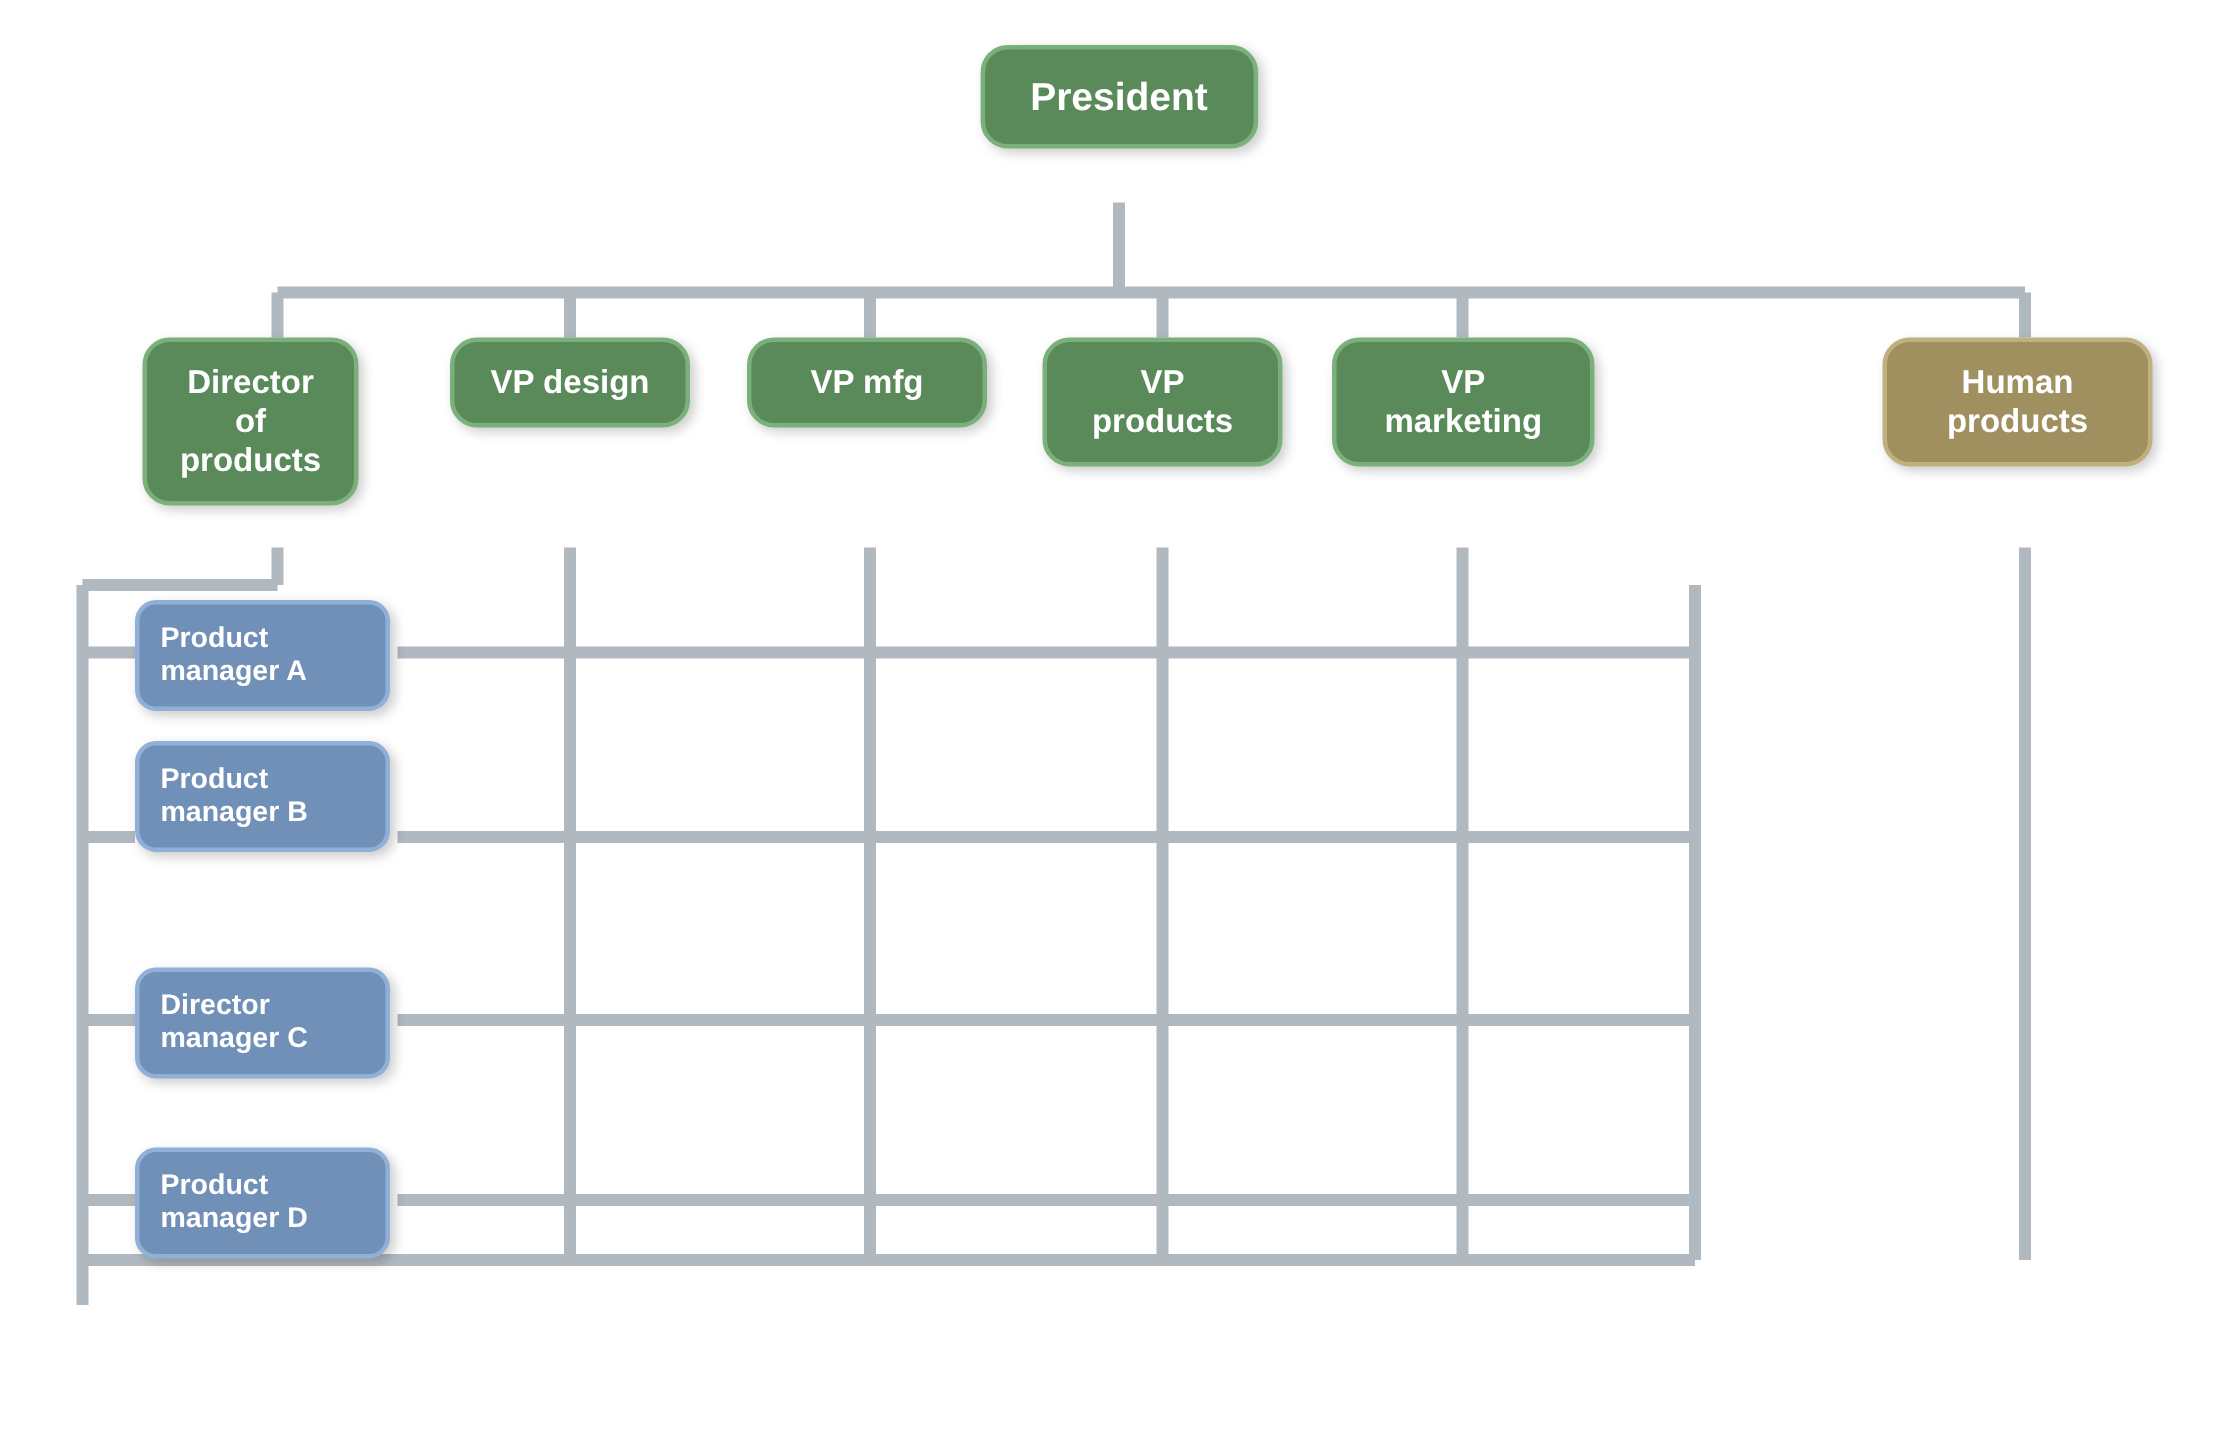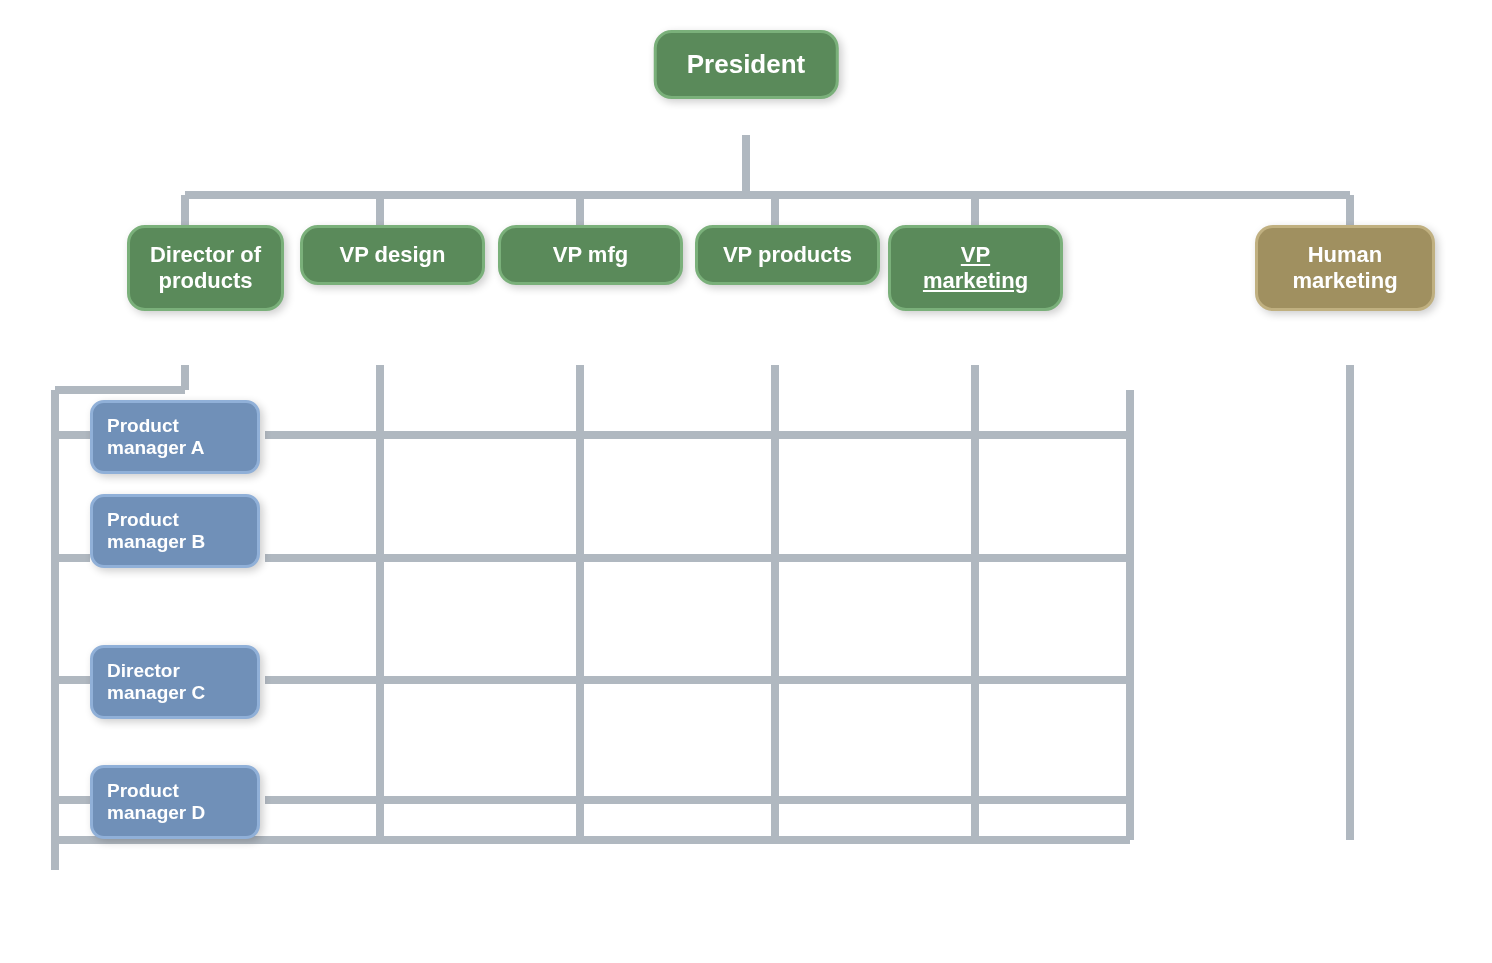--- a/index.html
+++ b/index.html
@@ -44,21 +44,21 @@
     .node-green-wide {
       background: #5a8a5a;
       border: 3px solid #7ab07a;
       border-radius: 18px;
       color: white;
       font-weight: bold;
       font-size: 22px;
       text-align: center;
       padding: 14px 18px;
       min-width: 140px;
-      width: 185px;
+      width: 160px;
       box-shadow: 3px 3px 8px rgba(0,0,0,0.2);
     }
 
     .node-tan {
       background: #a09060;
       border: 3px solid #c0b080;
       border-radius: 18px;
       color: white;
       font-weight: bold;
       font-size: 22px;
@@ -151,21 +151,21 @@
     <line x1="55" y1="840" x2="1130" y2="840" stroke="#b0b8c0" stroke-width="8"></line>
   </svg>
 
   <div class="president-wrapper">
     <div class="node-green">
       <span>President</span>
     </div>
   </div>
 
   <div style="position:absolute; top:225px; left:95px;">
-    <div class="node-green-wide" style="width:157px;margin-left:32px;">
+    <div class="node-green-wide" style="width:144px;">
       <span>Director of products</span>
     </div>
   </div>
 
   <div style="position:absolute; top:225px; left:300px;">
     <div class="node-green-wide">
       <span>VP design</span>
     </div>
   </div>
 
@@ -175,28 +175,28 @@
     </div>
   </div>
 
   <div style="position:absolute; top:225px; left:695px;">
     <div class="node-green-wide">
       <span>VP products</span>
     </div>
   </div>
 
   <div style="position:absolute; top:225px; left:888px;">
-    <div class="node-green-wide" style="width:175px;text-decoration:underline;">
+    <div class="node-green-wide" style="width:175px;">
       <span>VP marketing</span>
     </div>
   </div>
 
   <div style="position:absolute; top:225px; left:1255px;">
     <div class="node-tan">
-      <span>Human marketing</span>
+      <span>Human products</span>
     </div>
   </div>
 
   <div style="position:absolute; top:400px; left:90px;">
     <div class="node-blue">
       <span>Product manager A</span>
     </div>
   </div>
 
   <div style="position:absolute; top:494px; left:90px;">

